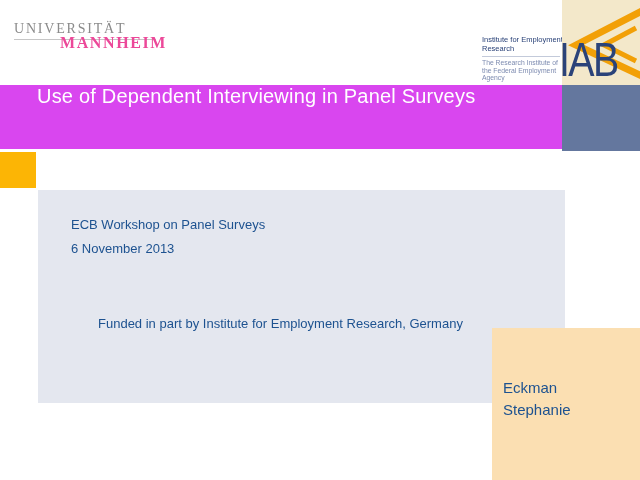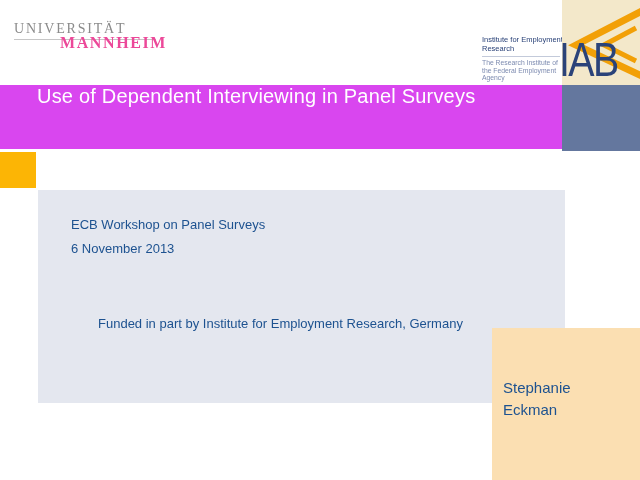--- a/index.html
+++ b/index.html
@@ -88,18 +88,18 @@
   <div class="content-box">
     <div class="content-main">
       <div>ECB Workshop on Panel Surveys</div>
       <div>6 November 2013</div>
     </div>
     <div class="content-sub2">Funded in part by Institute for Employment Research, Germany</div>
   </div>
 
   <div class="author-box">
     <div class="author-name">
+      <div>Eckman</div>
       <div>Stephanie</div>
-      <div>Eckman</div>
     </div>
   </div>
 
 </div>
 
 </body></html>

